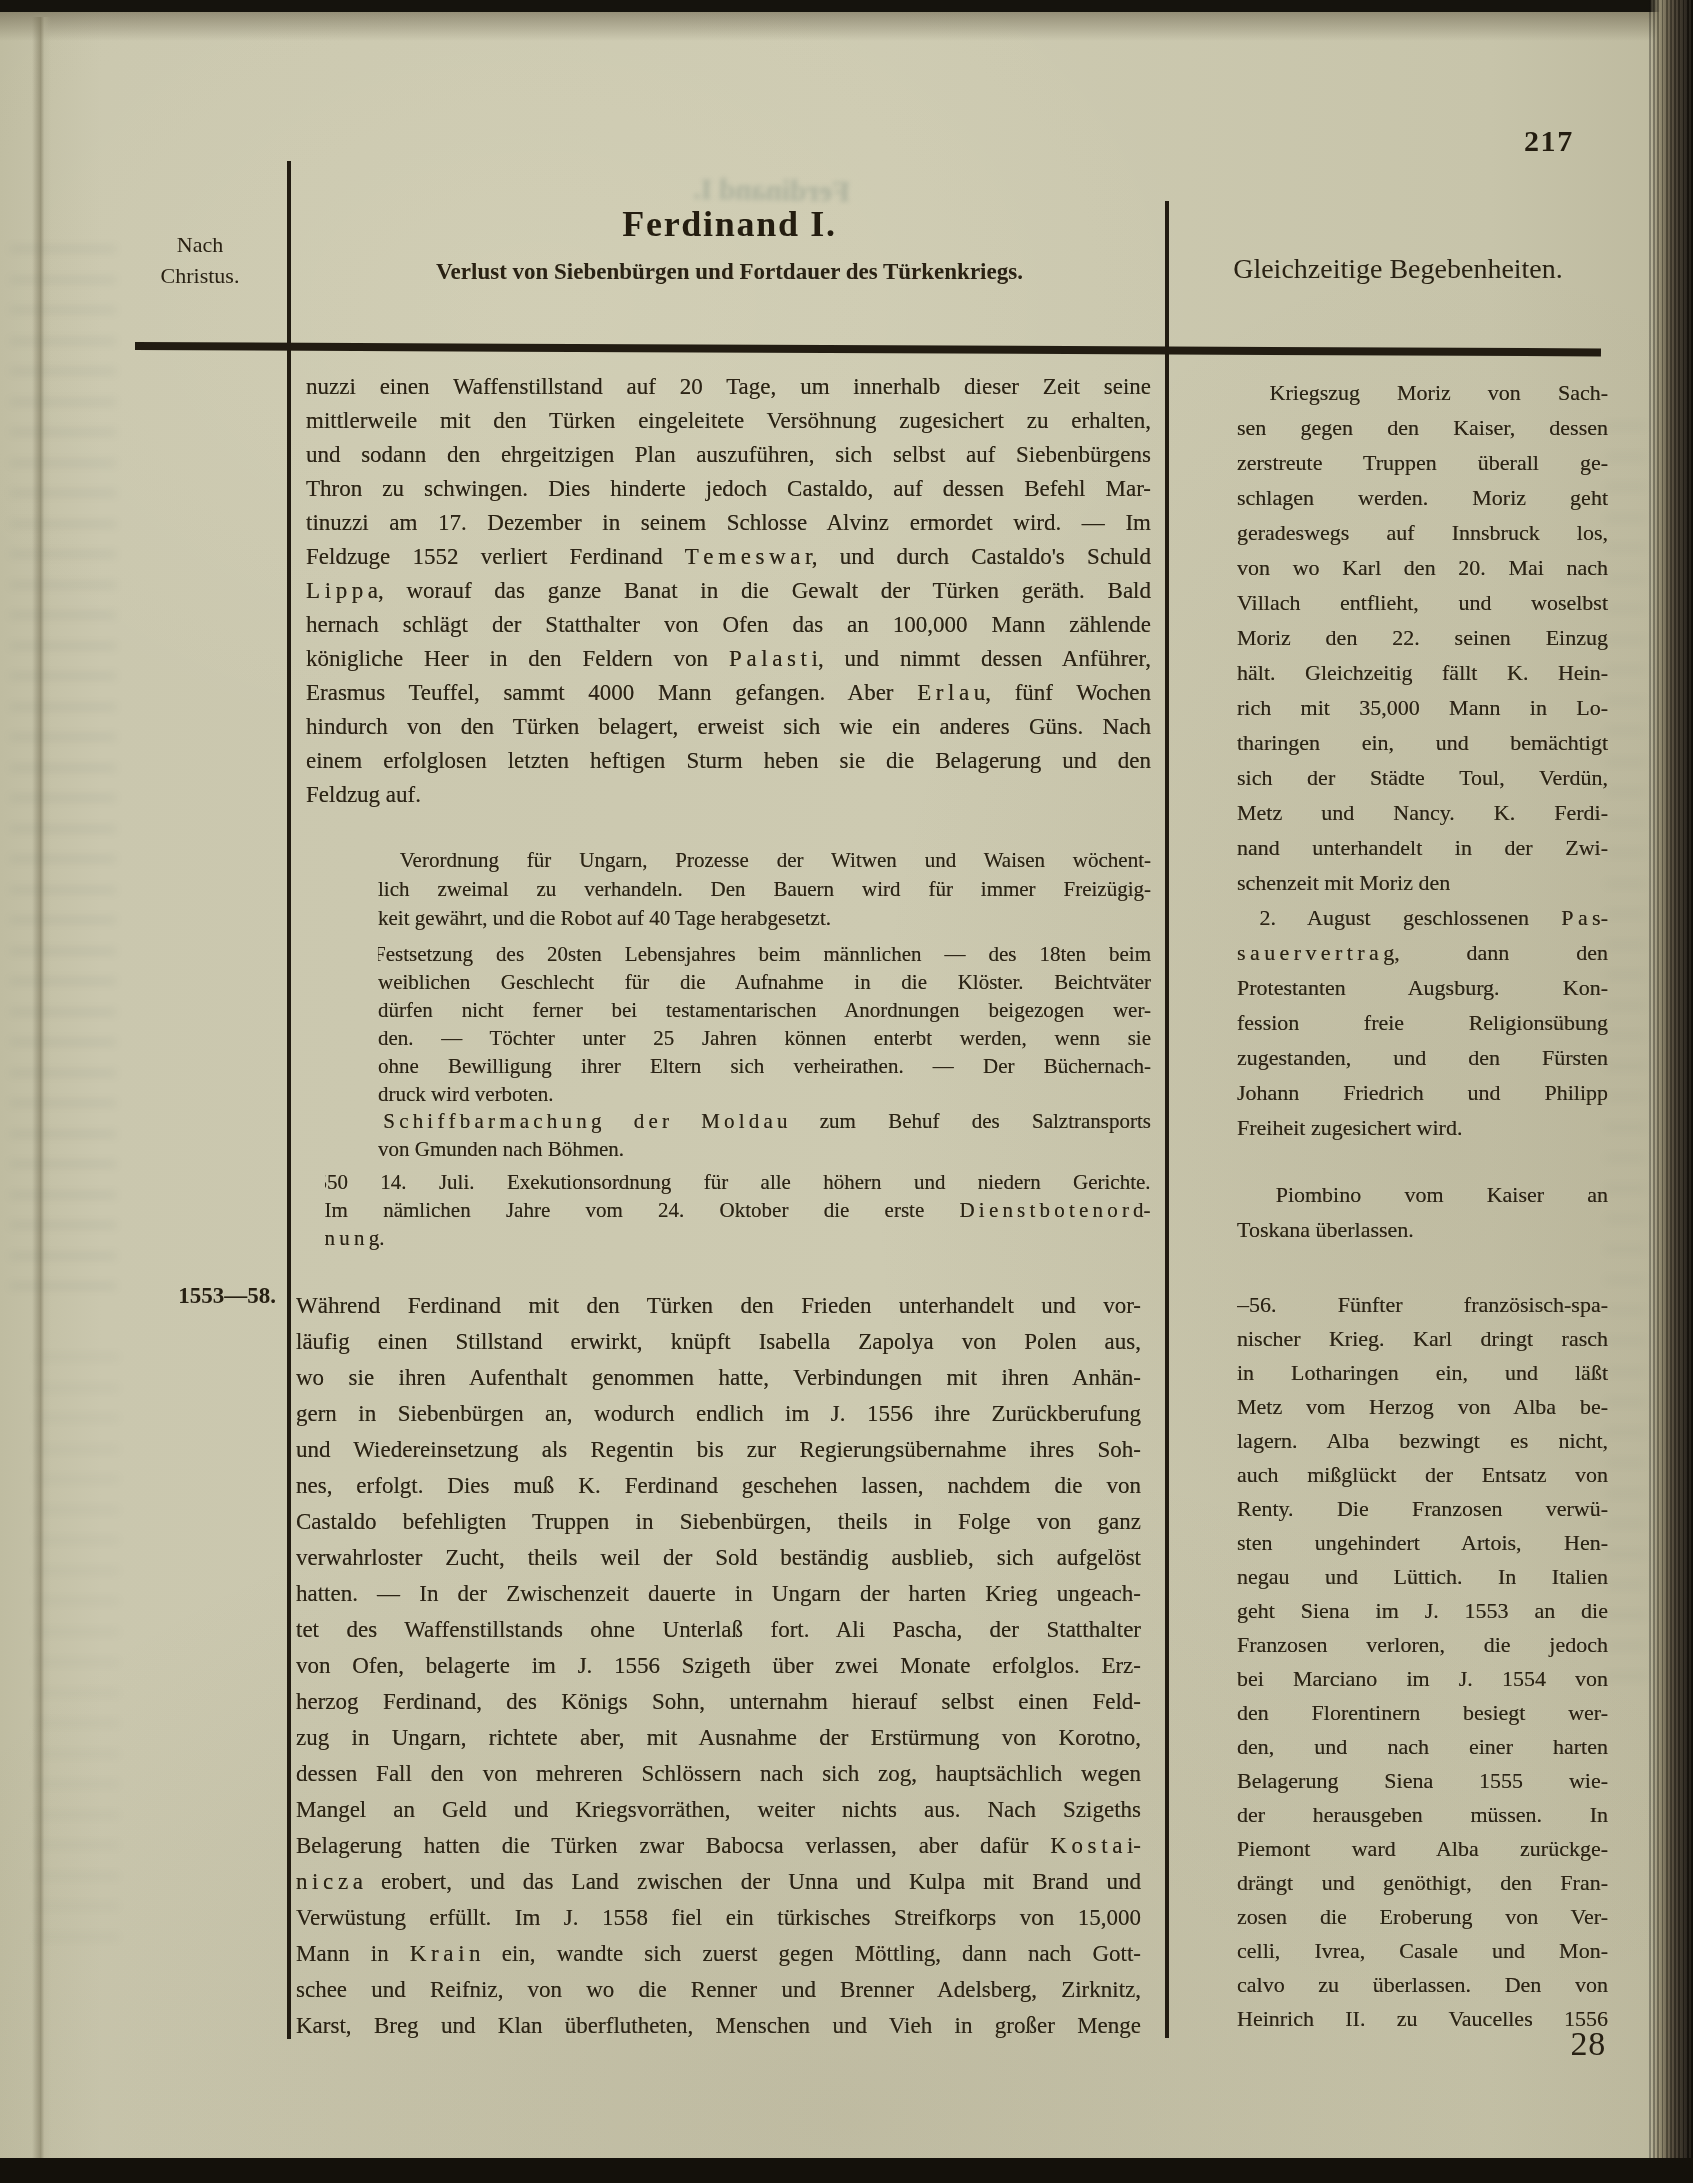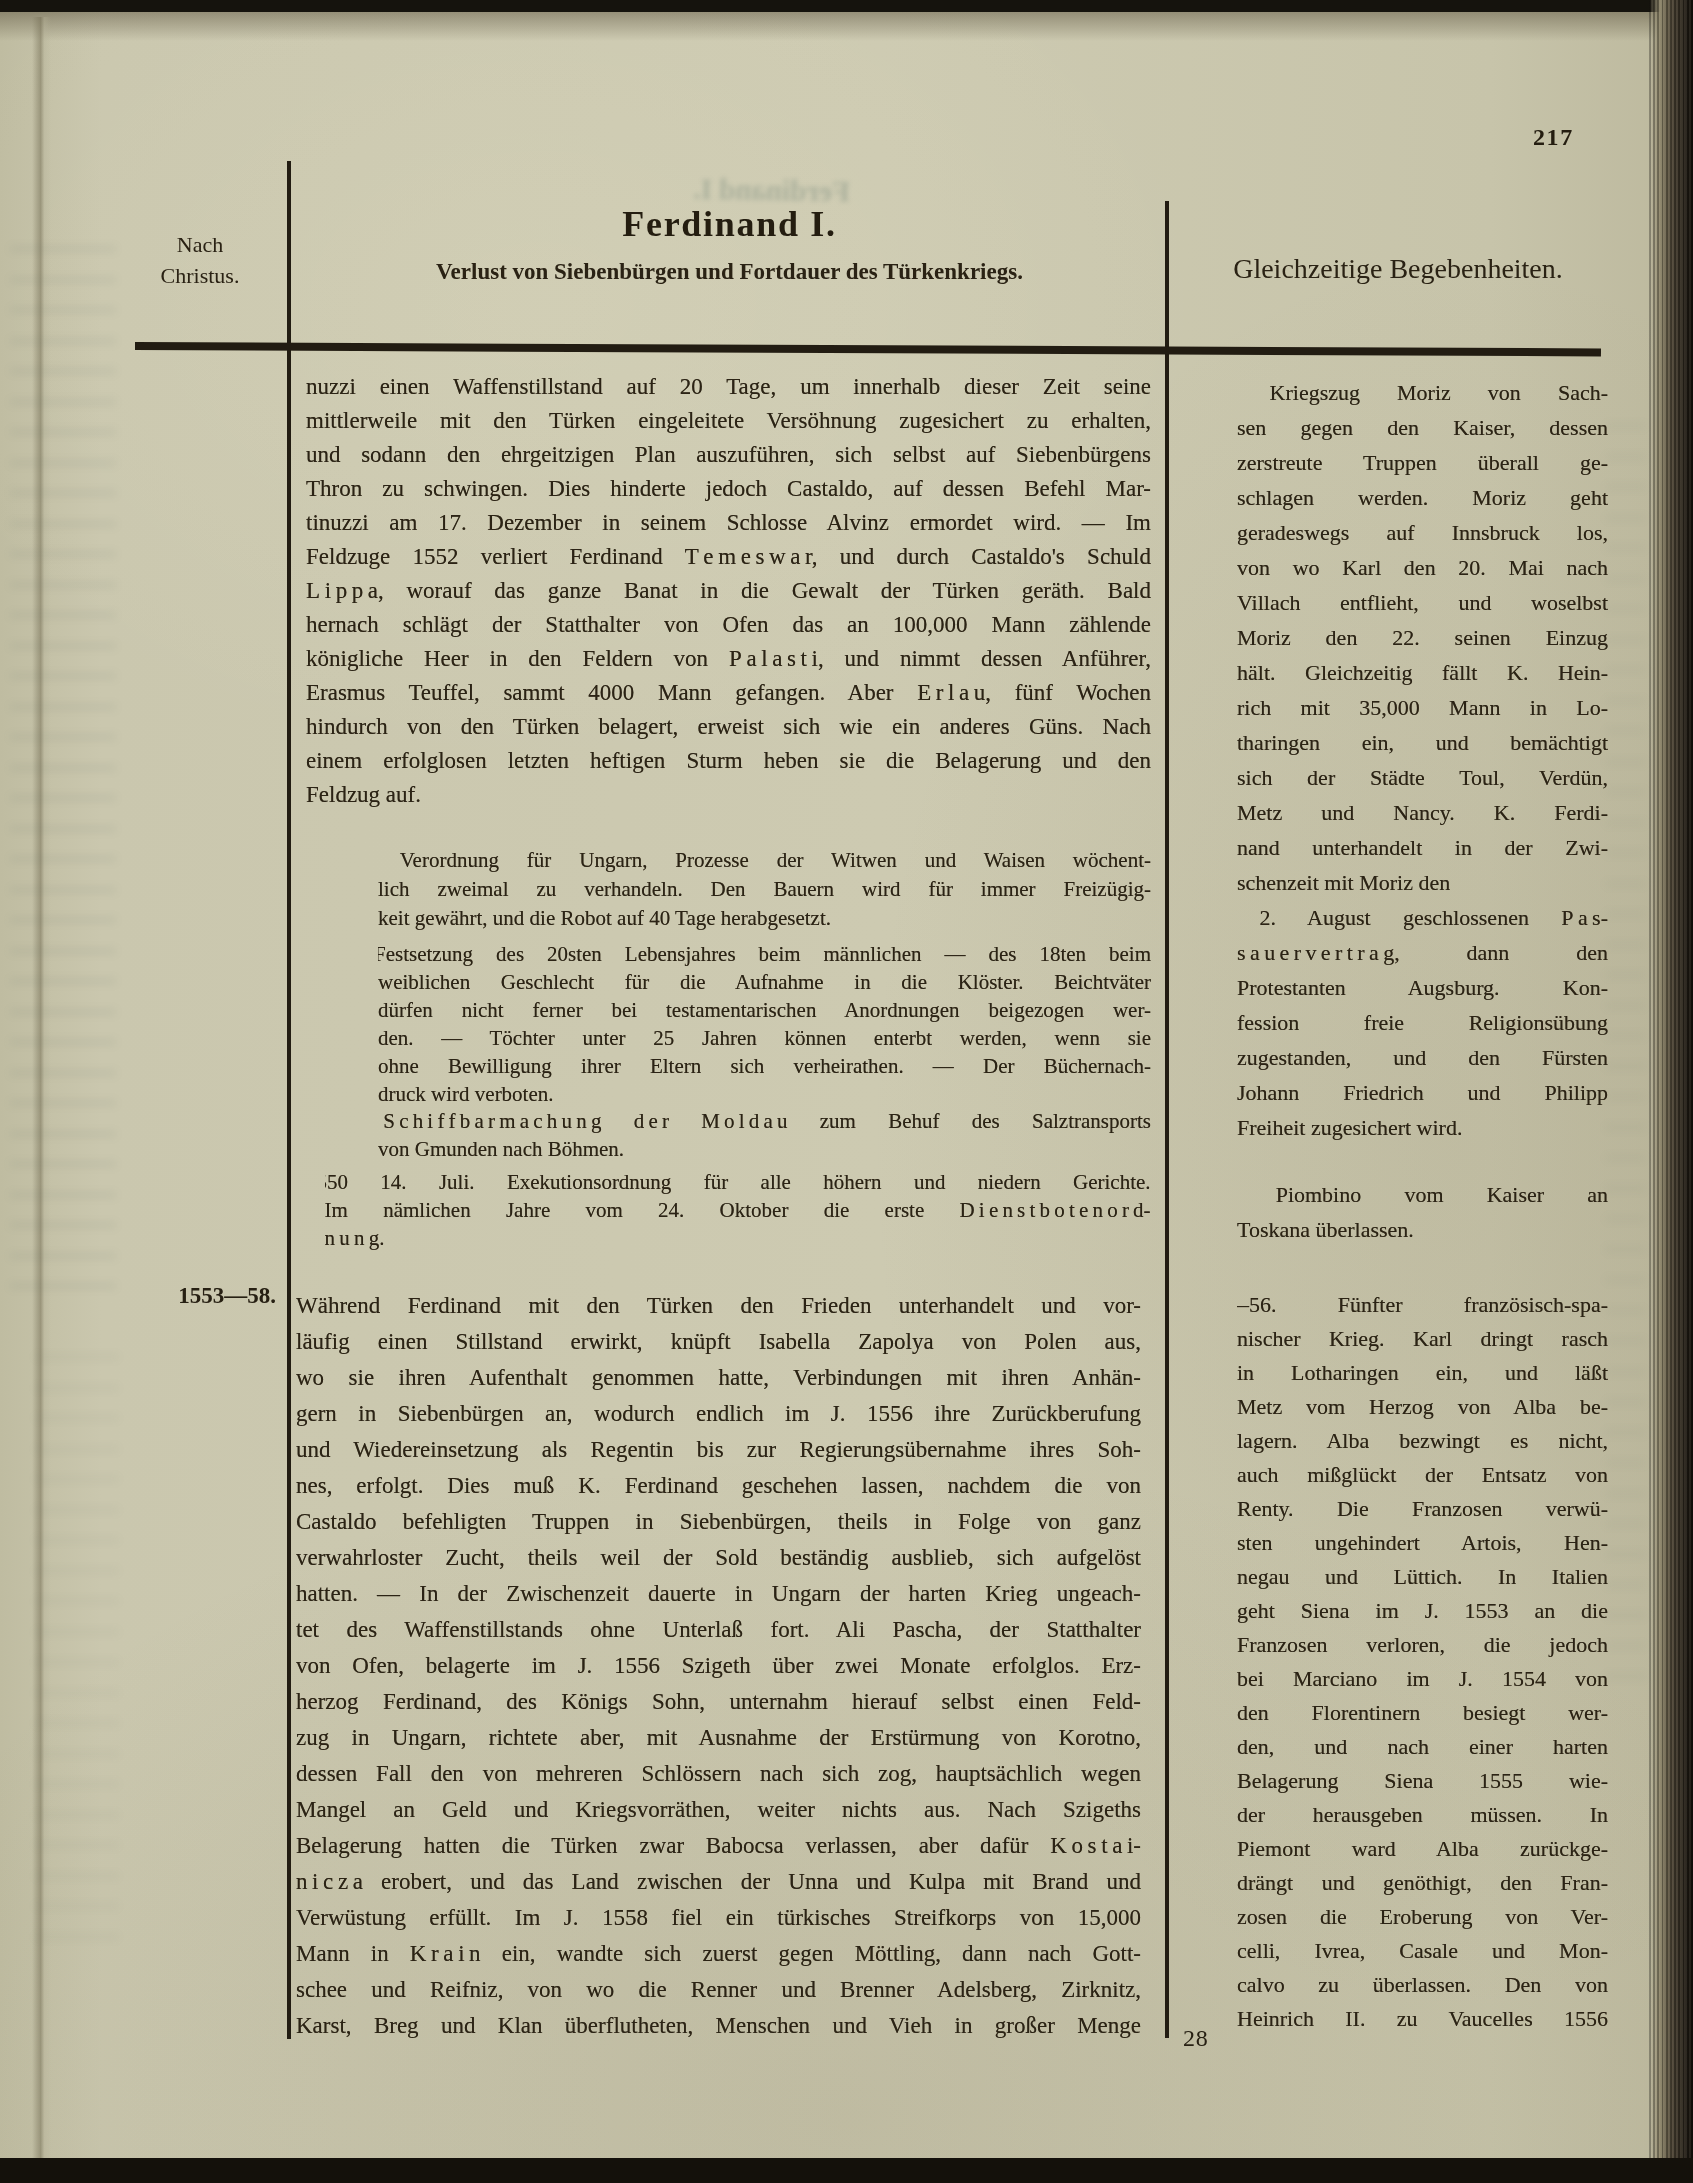--- a/index.html
+++ b/index.html
@@ -21,43 +21,43 @@
     background:
       repeating-linear-gradient(90deg,rgba(0,0,0,.28) 0 1.7px,rgba(255,255,255,.05) 1.7px 4.2px),
       linear-gradient(to right,rgba(201,198,173,0) 0%,#8d8569 25%,#4b4233 55%,#221d15 85%,#15120c 100%);}
   .fold{position:absolute;left:32px;top:17px;width:18.6px;height:2146px;
     background:linear-gradient(to right,transparent,rgba(120,114,88,.55) 45%,rgba(180,176,150,.35) 65%,transparent);}
   .smudge{position:absolute;filter:blur(4.2px);pointer-events:none;
     background:repeating-linear-gradient(180deg,#5c6a60 0 6px,transparent 6px 30.5px);}
   .ghost-title{position:absolute;left:615px;top:174px;width:313px;height:39px;
     font-weight:bold;font-size:29px;text-align:center;color:#46635c;
     transform:scaleX(-1) rotate(-1deg);filter:blur(2.5px);opacity:.26;}
-  .pagenum{position:absolute;left:1439px;top:124px;width:135px;font-size:24px;font-weight:bold;
+  .pagenum{position:absolute;left:1439px;top:124px;width:135px;font-size:30px;font-weight:bold;
     text-align:right;letter-spacing:1.7px;color:#241d10;}
   .mhead{position:absolute;left:127px;top:229px;width:146px;text-align:center;
     font-size:22px;line-height:31px;color:#2a2214;}
   .title{position:absolute;left:306px;top:203px;width:847px;text-align:center;
     font-size:36px;font-weight:bold;letter-spacing:1.7px;color:#241d10;}
   .subtitle{position:absolute;left:306px;top:259px;width:847px;text-align:center;
     font-size:23px;font-weight:bold;color:#2a2214;}
   .rhead{position:absolute;left:1195px;top:253px;width:406px;text-align:center;
     font-size:28px;color:#2a2214;}
   .vrule{position:absolute;width:4.2px;background:#221c12;}
   .vrule.left{left:287px;top:161px;height:1878px;}
   .vrule.right{left:1165px;top:201px;height:1837px;}
   .hrule{position:absolute;left:135px;top:342px;width:1466px;height:7.6px;background:#221c12;
     transform:rotate(0.25deg);transform-origin:left center;}
   .mdate{position:absolute;left:119px;top:1283px;width:157px;text-align:right;
     font-size:23px;font-weight:600;color:#272013;}
   .par{position:absolute;font-size:var(--fs);text-shadow:0 0 0.5px rgba(42,32,12,.55);}
   .par .tl:first-child{text-indent:var(--fi,0);}
   .tl{height:var(--lh);line-height:var(--lh);text-align:justify;overflow:hidden;}
   .j{text-align-last:justify;}
-  .sig{position:absolute;left:1183px;top:2025px;width:423px;text-align:left;
-    font-size:24px;color:#272013;letter-spacing:0.8px;}
+  .sig{position:absolute;left:1183px;top:2025px;width:423px;text-align:right;
+    font-size:34px;color:#272013;letter-spacing:0.8px;}
 </style>
 </head>
 <body>
 
 <div class="page">
 
   <div class="bar-top"></div>
   <div class="top-shadow"></div>
   <div class="edge-right"></div>
   <div class="fold"></div>

